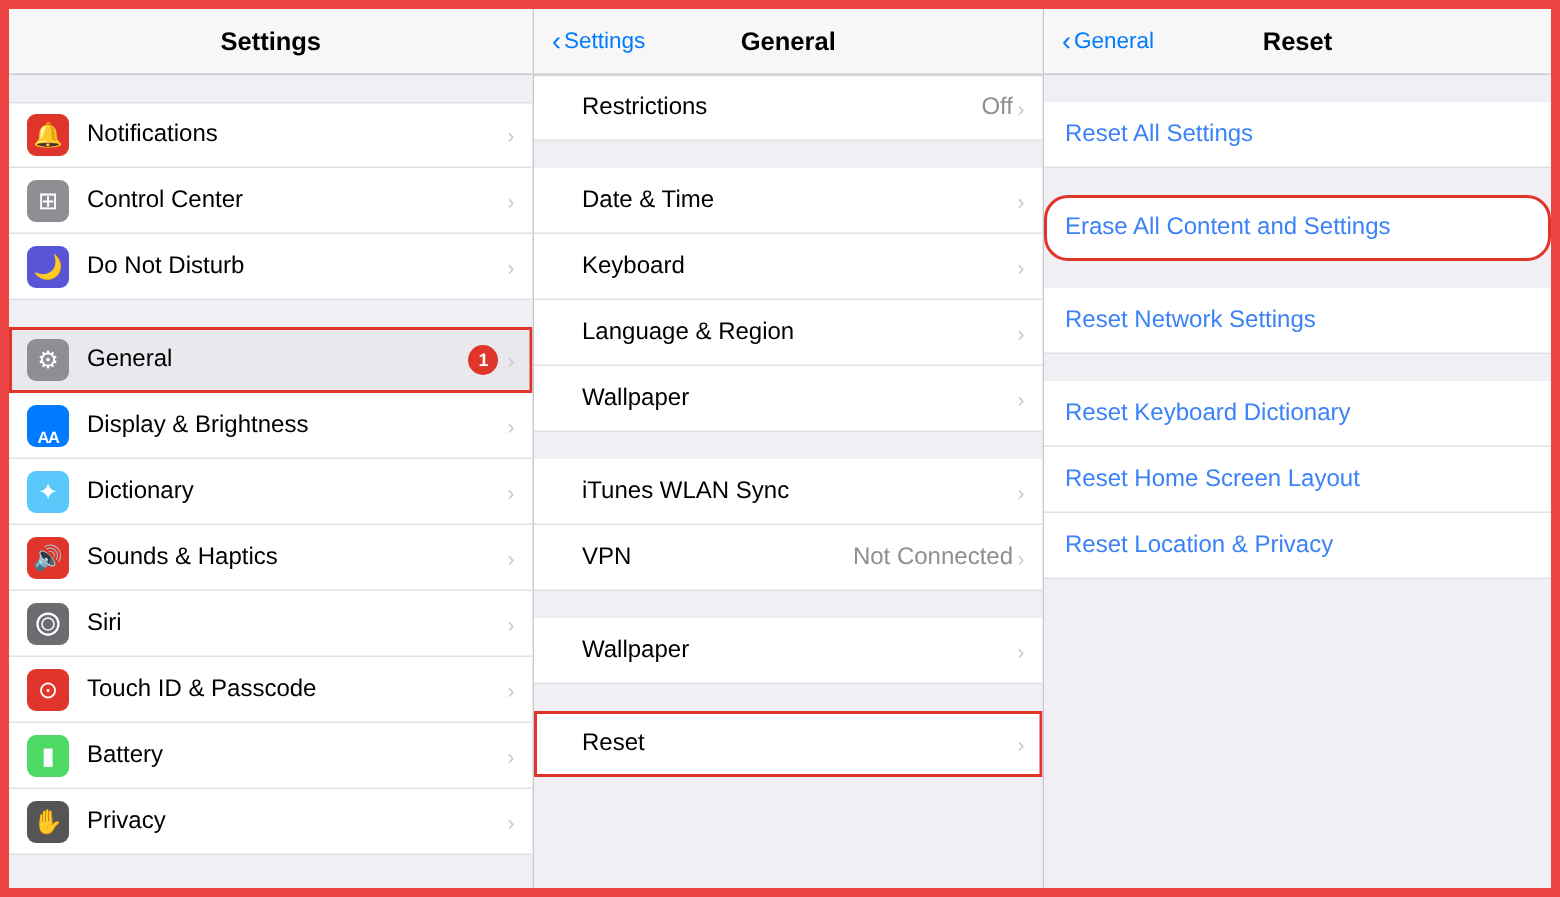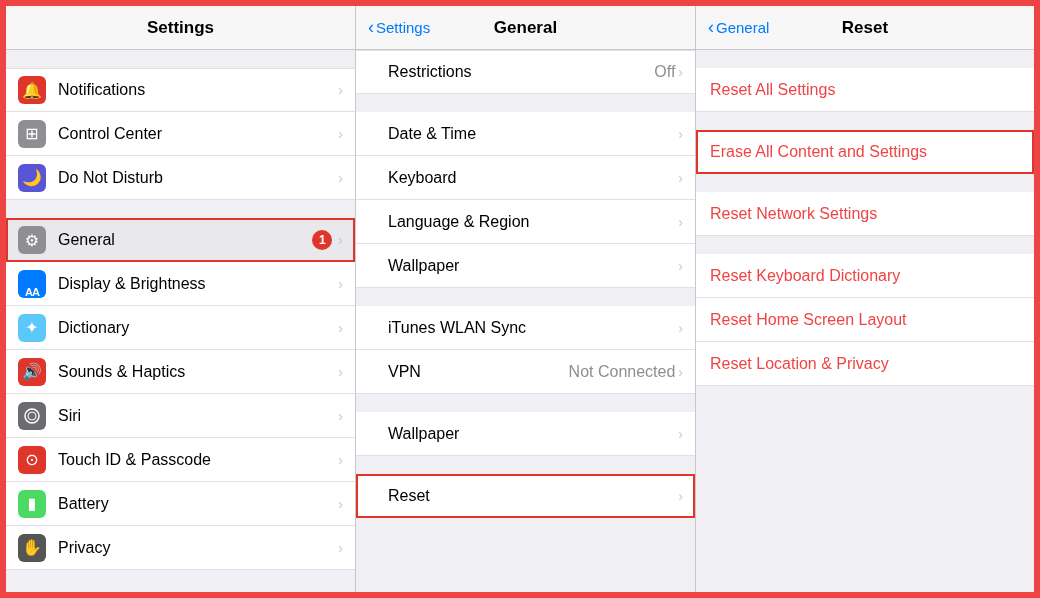--- a/index.html
+++ b/index.html
@@ -233,25 +233,26 @@
     }
 
     .reset-item:first-child {
       border-top: 1px solid #e0e0e5;
     }
 
     .reset-item.highlighted {
       outline: 2px solid #e0352b;
       outline-offset: -2px;
       z-index: 2;
+      border-radius: 16px;
     }
 
     .reset-item-label {
       font-size: 16px;
-      color: #ef4444;
+      color: #3b82f6;
     }
 
     .reset-separator {
       height: 18px;
       background: #efeff4;
     }
   </style>
 </head>
 <body>
 

